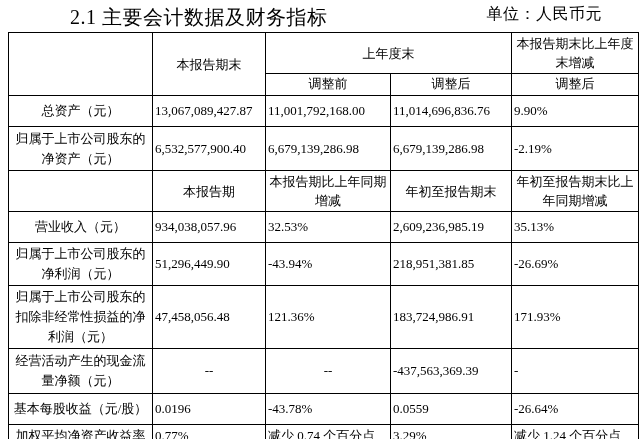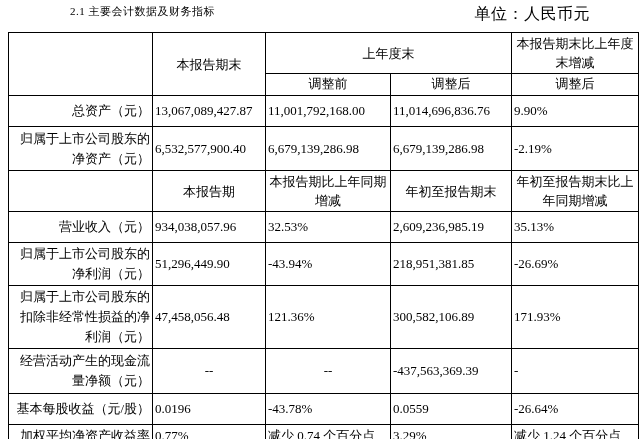--- a/index.html
+++ b/index.html
@@ -4,24 +4,24 @@
 <style>
   html,body{margin:0;padding:0;}
   body{
     width:642px;height:439px;background:#ffffff;color:#000;
     font-family:"Liberation Serif","DejaVu Serif",serif;
     position:relative;overflow:hidden;
   }
   .topbar{position:relative;height:32px;}
   .doc-title{
     position:absolute;left:70px;top:4px;
-    font-size:11px;letter-spacing:0.5px;white-space:nowrap;
+    font-size:20px;letter-spacing:0.5px;white-space:nowrap;
   }
   .unit-label{
-    position:absolute;right:52px;top:4px;
+    position:absolute;right:40px;top:4px;
     font-size:16px;letter-spacing:0.5px;white-space:nowrap;
   }
   table.fin{
     margin-left:8px;width:630px;
     border-collapse:collapse;table-layout:fixed;
     font-size:13px;
   }
   table.fin td{
     border:1px solid #000;
     vertical-align:middle;
@@ -34,21 +34,21 @@
   tr.rC td{height:28px;}
   tr.rD td{height:41px;}
   tr.rE td{height:38px;}
   tr.rF td{height:28px;}
   tr.rG td{height:40px;}
   tr.rH td{height:58px;}
   tr.rI td{height:42px;}
   tr.rJ td{height:28px;margin-top:29px;}
   tr.rK td{height:20px;}
   .hd{text-align:center;line-height:19px;padding:0 3px;}
-  .lbl{text-align:right;line-height:20px;padding-left:3px;padding-right:2px;}
+  .lbl{text-align:center;line-height:20px;padding-left:3px;padding-right:2px;}
   .num{text-align:left;padding-right:4px;white-space:nowrap;}
   .ctr{text-align:center;}
 </style>
 </head>
 <body>
 
 <div class="topbar">
   <div class="doc-title">2.1 主要会计数据及财务指标</div>
   <div class="unit-label">单位：人民币元</div>
 </div>
@@ -108,21 +108,21 @@
       <td class="lbl">归属于上市公司股东的净利润（元）</td>
       <td class="num">51,296,449.90</td>
       <td class="num">-43.94%</td>
       <td class="num">218,951,381.85</td>
       <td class="num">-26.69%</td>
     </tr>
     <tr class="rH">
       <td class="lbl">归属于上市公司股东的扣除非经常性损益的净利润（元）</td>
       <td class="num">47,458,056.48</td>
       <td class="num">121.36%</td>
-      <td class="num">300,582,106.89</td>
+      <td class="num">183,724,986.91</td>
       <td class="num">171.93%</td>
     </tr>
     <tr class="rI">
       <td class="lbl">经营活动产生的现金流量净额（元）</td>
       <td class="ctr">--</td>
       <td class="ctr">--</td>
       <td class="num">-437,563,369.39</td>
       <td class="num">-</td>
     </tr>
     <tr class="rJ">

